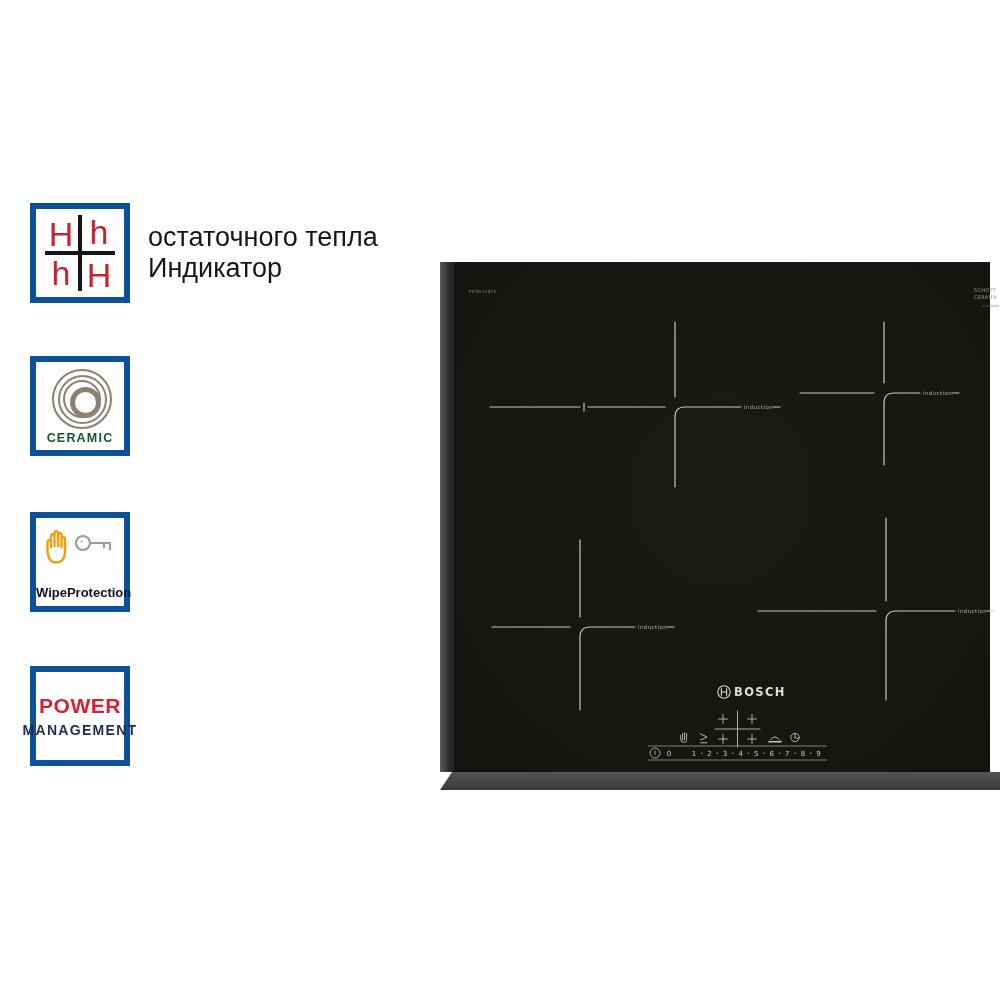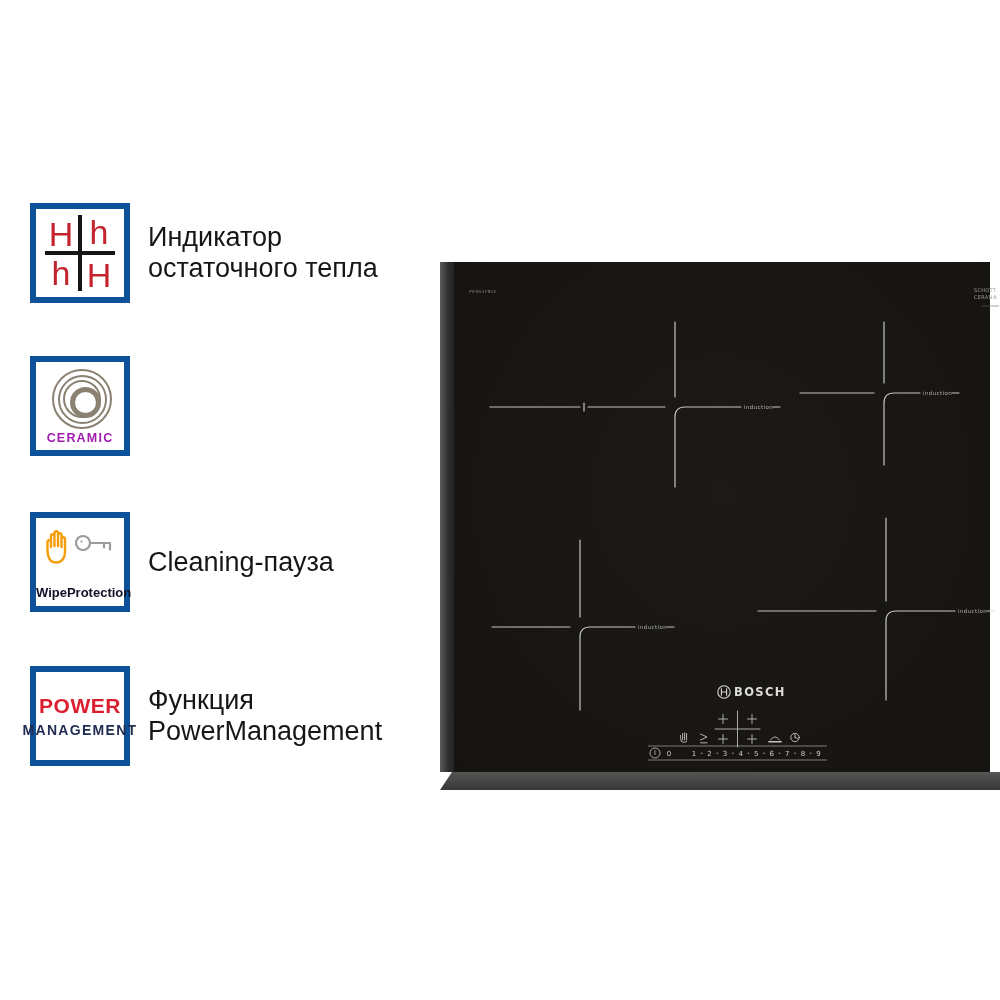--- a/index.html
+++ b/index.html
@@ -23,21 +23,21 @@
   .rh-line-h{position:absolute;left:9px;right:9px;top:42px;height:4px;background:#151515;}
   .rh-line-v{position:absolute;top:6px;bottom:6px;left:42px;width:4px;background:#151515;}
 
   
   .ring{position:absolute;border-radius:50%;border-style:solid;border-color:#8a8172;}
   .r1{width:56px;height:56px;left:16px;top:7px;border-width:2px;}
   .r2{width:45px;height:45px;left:21.5px;top:12.5px;border-width:2px;}
   .r3{width:34px;height:34px;left:27px;top:18px;border-width:2.5px;}
   .r4{width:21px;height:21px;left:33.5px;top:24.5px;border-width:5px;}
   .badge-caption{position:absolute;left:0;right:0;bottom:5px;text-align:center;
-                 font-size:12.5px;font-weight:700;color:#a21caf;letter-spacing:1.2px;}
+                 font-size:12.5px;font-weight:700;color:#14532d;letter-spacing:1.2px;}
   .badge-caption.small{font-size:13px;color:#10102a;letter-spacing:0;bottom:6px;}
 
   
   .pm{position:absolute;inset:0;display:flex;flex-direction:column;align-items:center;
       justify-content:center;gap:4px;border-radius:8px;}
   .pm-power{font-size:21px;font-weight:700;color:#dc1f30;letter-spacing:0.5px;}
   .pm-mgmt{font-size:14px;font-weight:700;color:#1f2b50;letter-spacing:1.3px;}
 
   
   .photo{position:absolute;left:440px;top:262px;width:560px;height:528px;overflow:hidden;}
@@ -67,22 +67,22 @@
       <div class="rh">
         <span class="rh-letter rh-tl">H</span>
         <span class="rh-letter rh-tr">h</span>
         <span class="rh-letter rh-bl">h</span>
         <span class="rh-letter rh-br">H</span>
         <div class="rh-line-h"></div>
         <div class="rh-line-v"></div>
       </div>
     </div>
     <div class="feature-label">
+      <span>остаточного тепла</span>
       <span>Индикатор</span>
-      <span>остаточного тепла</span>
     </div>
   </div>
 
   <div class="feature" style="top:356px;">
     <div class="badge">
       <div class="ring r1"></div>
       <div class="ring r2"></div>
       <div class="ring r3"></div>
       <div class="ring r4"></div>
       <div class="badge-caption">CERAMIC</div>
@@ -96,36 +96,28 @@
           <path d="M7 34 C4.5 31 3.5 27 3.5 23 L3.5 15 C3.5 12.6 7 12.6 7 15 L7 20 L7 9 C7 6.6 10.5 6.6 10.5 9 L10.5 19 L10.5 6 C10.5 3.6 14 3.6 14 6 L14 19 L14 8 C14 5.6 17.5 5.6 17.5 8 L17.5 20 L17.5 12 C17.5 9.6 21 9.6 21 12 L21 25 C21 31 17.5 35.5 12.5 35.5 C10 35.5 8.3 35 7 34 Z"></path>
         </g>
         <g fill="none" stroke="#9b9b9b" stroke-width="2.2" stroke-linecap="round">
           <circle cx="39" cy="16" r="7"></circle>
           <circle cx="37.5" cy="14.5" r="1.1" fill="#9b9b9b" stroke="none"></circle>
           <path d="M46 16 H66 M60 16 V20.5 M66 16 V22.5"></path>
         </g>
       </svg>
       <div class="badge-caption small">WipeProtection</div>
     </div>
-    <div class="feature-label">
-      <span>Cleaning-пауза</span>
-
-    </div>
   </div>
 
   <div class="feature" style="top:666px;">
     <div class="badge">
       <div class="pm">
         <span class="pm-power">POWER</span>
         <span class="pm-mgmt">MANAGEMENT</span>
       </div>
-    </div>
-    <div class="feature-label">
-      <span>Функция</span>
-      <span>PowerManagement</span>
     </div>
   </div>
 
   <div class="photo">
     <div class="glass">
       <svg viewBox="0 0 546 510" width="546" height="510">
 
         <text class="tiny-print" x="15" y="31">PIF651FB1E</text>
 
         <g>

